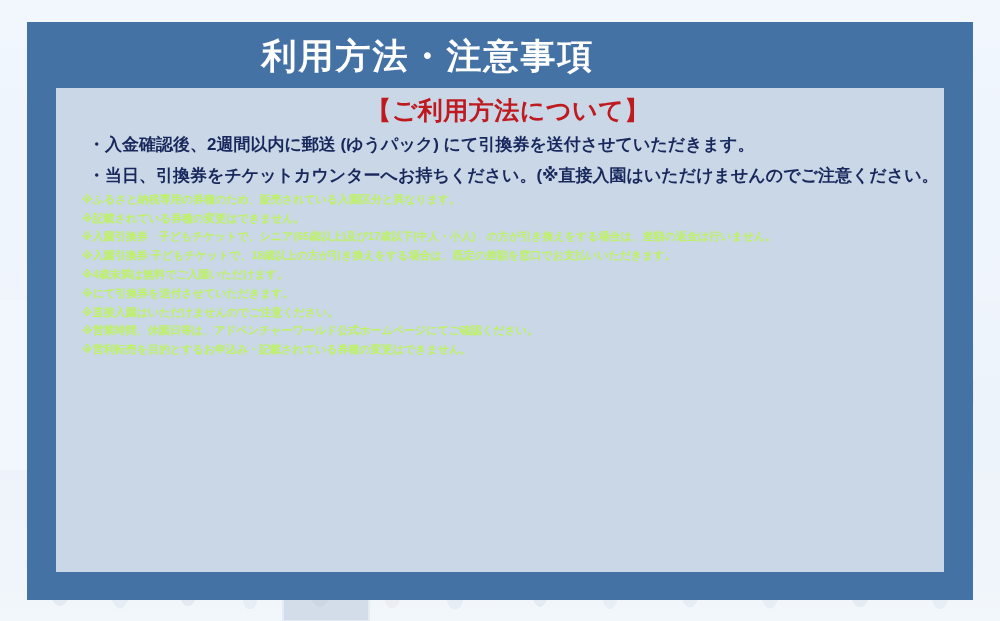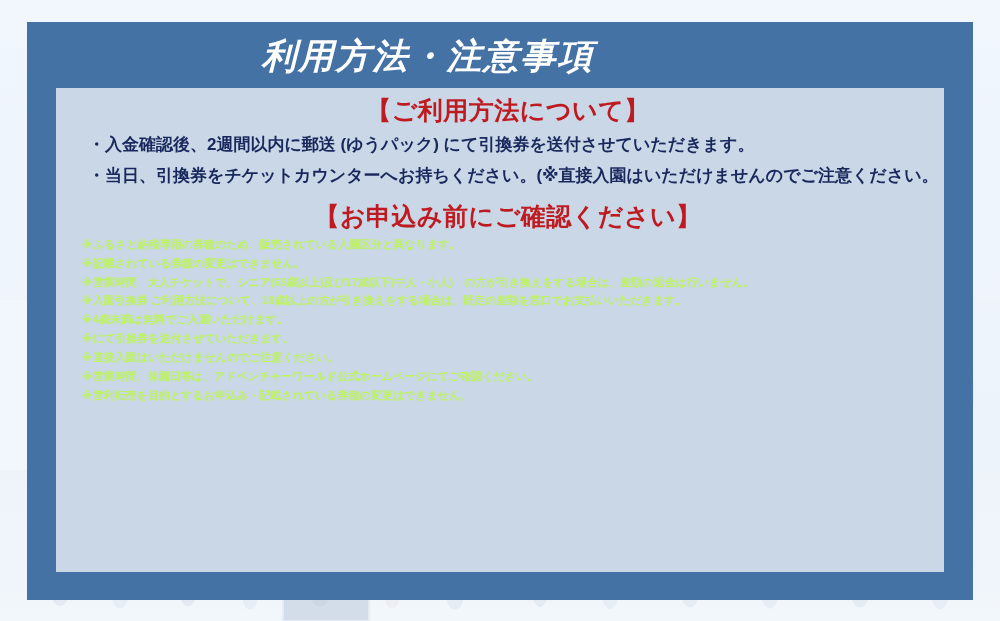--- a/index.html
+++ b/index.html
@@ -193,21 +193,20 @@
 
   
   .title-bar {
     position: absolute;
     left: 0; top: 0;
     width: 802px;
     height: 66px;
     display: flex;
     align-items: center;
     justify-content: center;
-    font-style: italic;
   }
   .title-text {
     color: #ffffff;
     font-size: 35px;
     font-weight: bold;
     letter-spacing: 2px;
     line-height: 1;
     white-space: nowrap;
   }
 
@@ -336,27 +335,26 @@
     <div class="panel">
       <div class="panel-inner">
 
         <div class="section-heading">【ご利用方法について】</div>
 
         <ul class="notice-list">
           <li class="usage-item">・入金確認後、2週間以内に郵送 (ゆうパック) にて引換券を送付させていただきます。</li>
           <li class="usage-item">・当日、引換券をチケットカウンターへお持ちください。(※直接入園はいただけませんのでご注意ください。</li>
         </ul>
 
-        <div class="section-heading second">【お申込み前にご確認ください】</div>
 
         <ul class="notice-list">
           <li class="notice-item nowrap">※ふるさと納税専用の券種のため、販売されている入園区分と異なります。</li>
           <li class="notice-item nowrap">※記載されている券種の変更はできません。</li>
-          <li class="notice-item wrap">※営業時間　大人チケットで、シニア(65歳以上)及び17歳以下(中人・小人)　の方が引き換えをする場合は、差額の返金は行いません。</li>
-          <li class="notice-item wrap">※入園引換券 ご利用方法について、18歳以上の方が引き換えをする場合は、既定の差額を窓口でお支払いいただきます。</li>
+          <li class="notice-item wrap">※入園引換券　子どもチケットで、シニア(65歳以上)及び17歳以下(中人・小人)　の方が引き換えをする場合は、差額の返金は行いません。</li>
+          <li class="notice-item wrap">※入園引換券 子どもチケットで、18歳以上の方が引き換えをする場合は、既定の差額を窓口でお支払いいただきます。</li>
           <li class="notice-item nowrap">※4歳未満は無料でご入園いただけます。</li>
           <li class="notice-item nowrap">※にて引換券を送付させていただきます。</li>
           <li class="notice-item nowrap">※直接入園はいただけませんのでご注意ください。</li>
           <li class="notice-item nowrap">※営業時間、休園日等は、アドベンチャーワールド公式ホームページにてご確認ください。</li>
           <li class="notice-item nowrap">※営利転売を目的とするお申込み・記載されている券種の変更はできません。</li>
         </ul>
 
       </div>
     </div>
 

